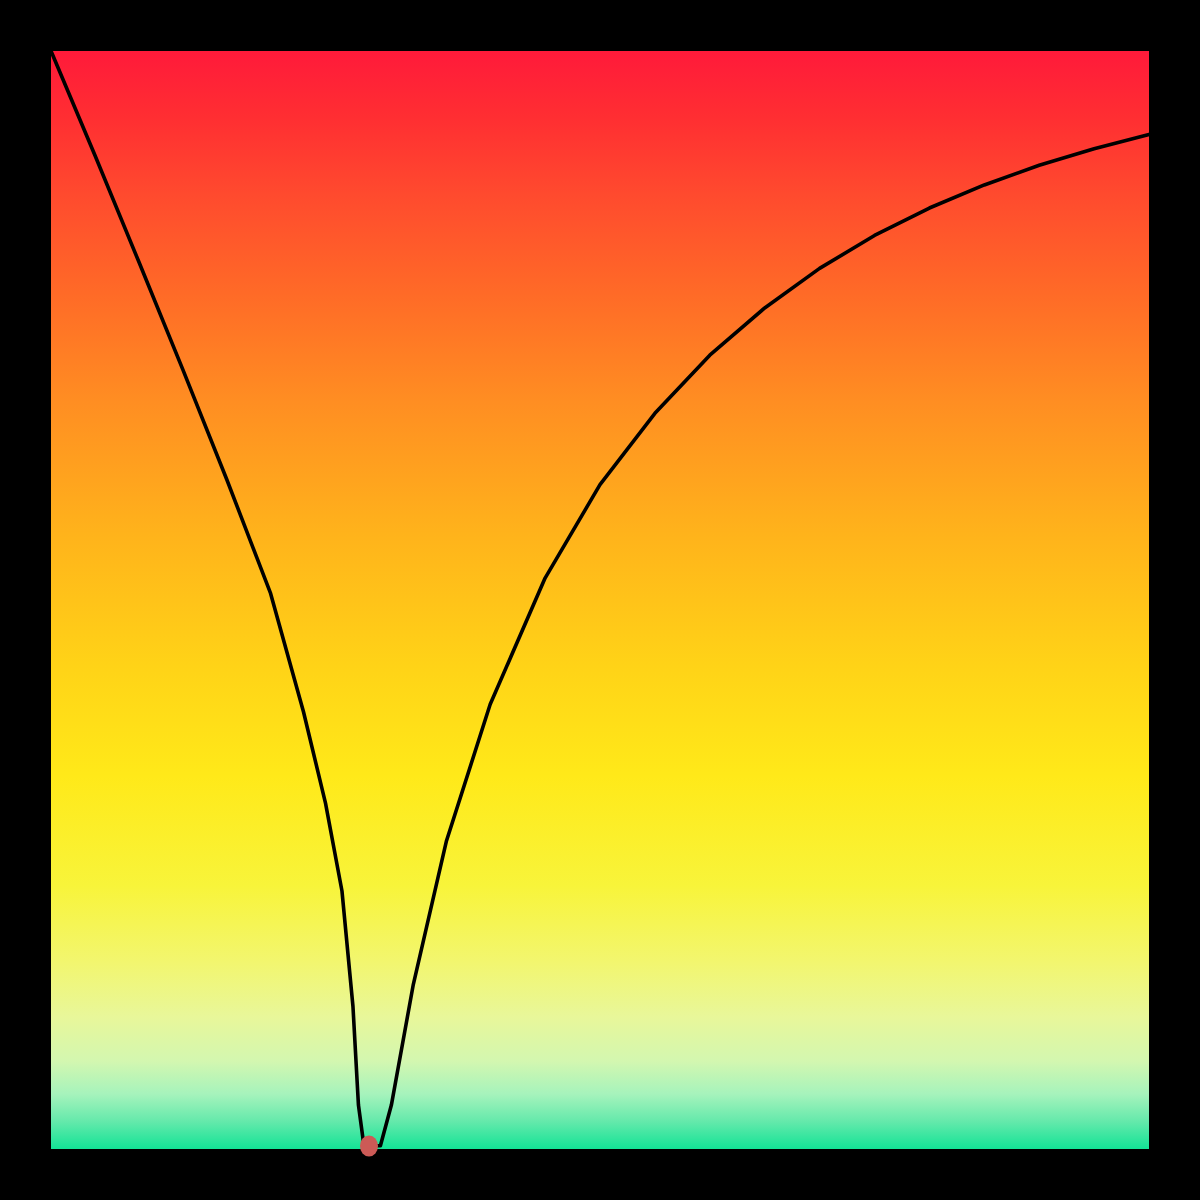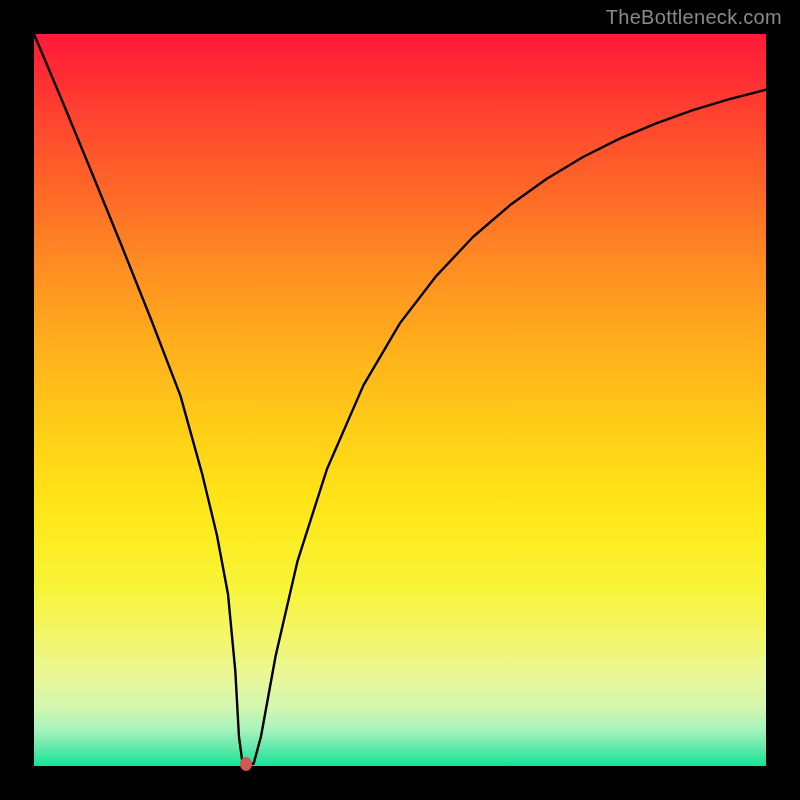--- a/index.html
+++ b/index.html
@@ -72,14 +72,13 @@
 </head>
 <body>
 
 <div class="frame">
   <div class="plot-area">
     <svg class="curve" viewBox="0 0 732 732" preserveAspectRatio="none">
       <path id="series-path" fill="none" stroke="#000" stroke-width="2.4" stroke-linejoin="round" stroke-linecap="round" d="M0.00 0.00 L29.28 69.54 L58.56 140.54 L87.84 212.28 L117.12 285.48 L146.40 361.61 L168.36 440.66 L183.00 501.42 L193.98 559.98 L201.30 636.84 L204.96 702.72 L208.62 729.80 L212.28 729.80 L219.60 729.80 L226.92 702.72 L241.56 622.20 L263.52 527.04 L292.80 435.54 L329.40 351.36 L366.00 289.14 L402.60 241.56 L439.20 202.76 L475.80 171.29 L512.40 144.94 L549.00 122.98 L585.60 104.68 L622.20 89.30 L658.80 76.13 L695.40 65.15 L732.00 55.63"></path>
     </svg>
     <div id="marker" class="marker" style="left: 212.28px; top: 729.804px; background: rgb(204, 90, 86);"></div>
   </div>
-  <div class="watermark">TheBottleneck.com</div>
 </div>
 
 </body></html>

